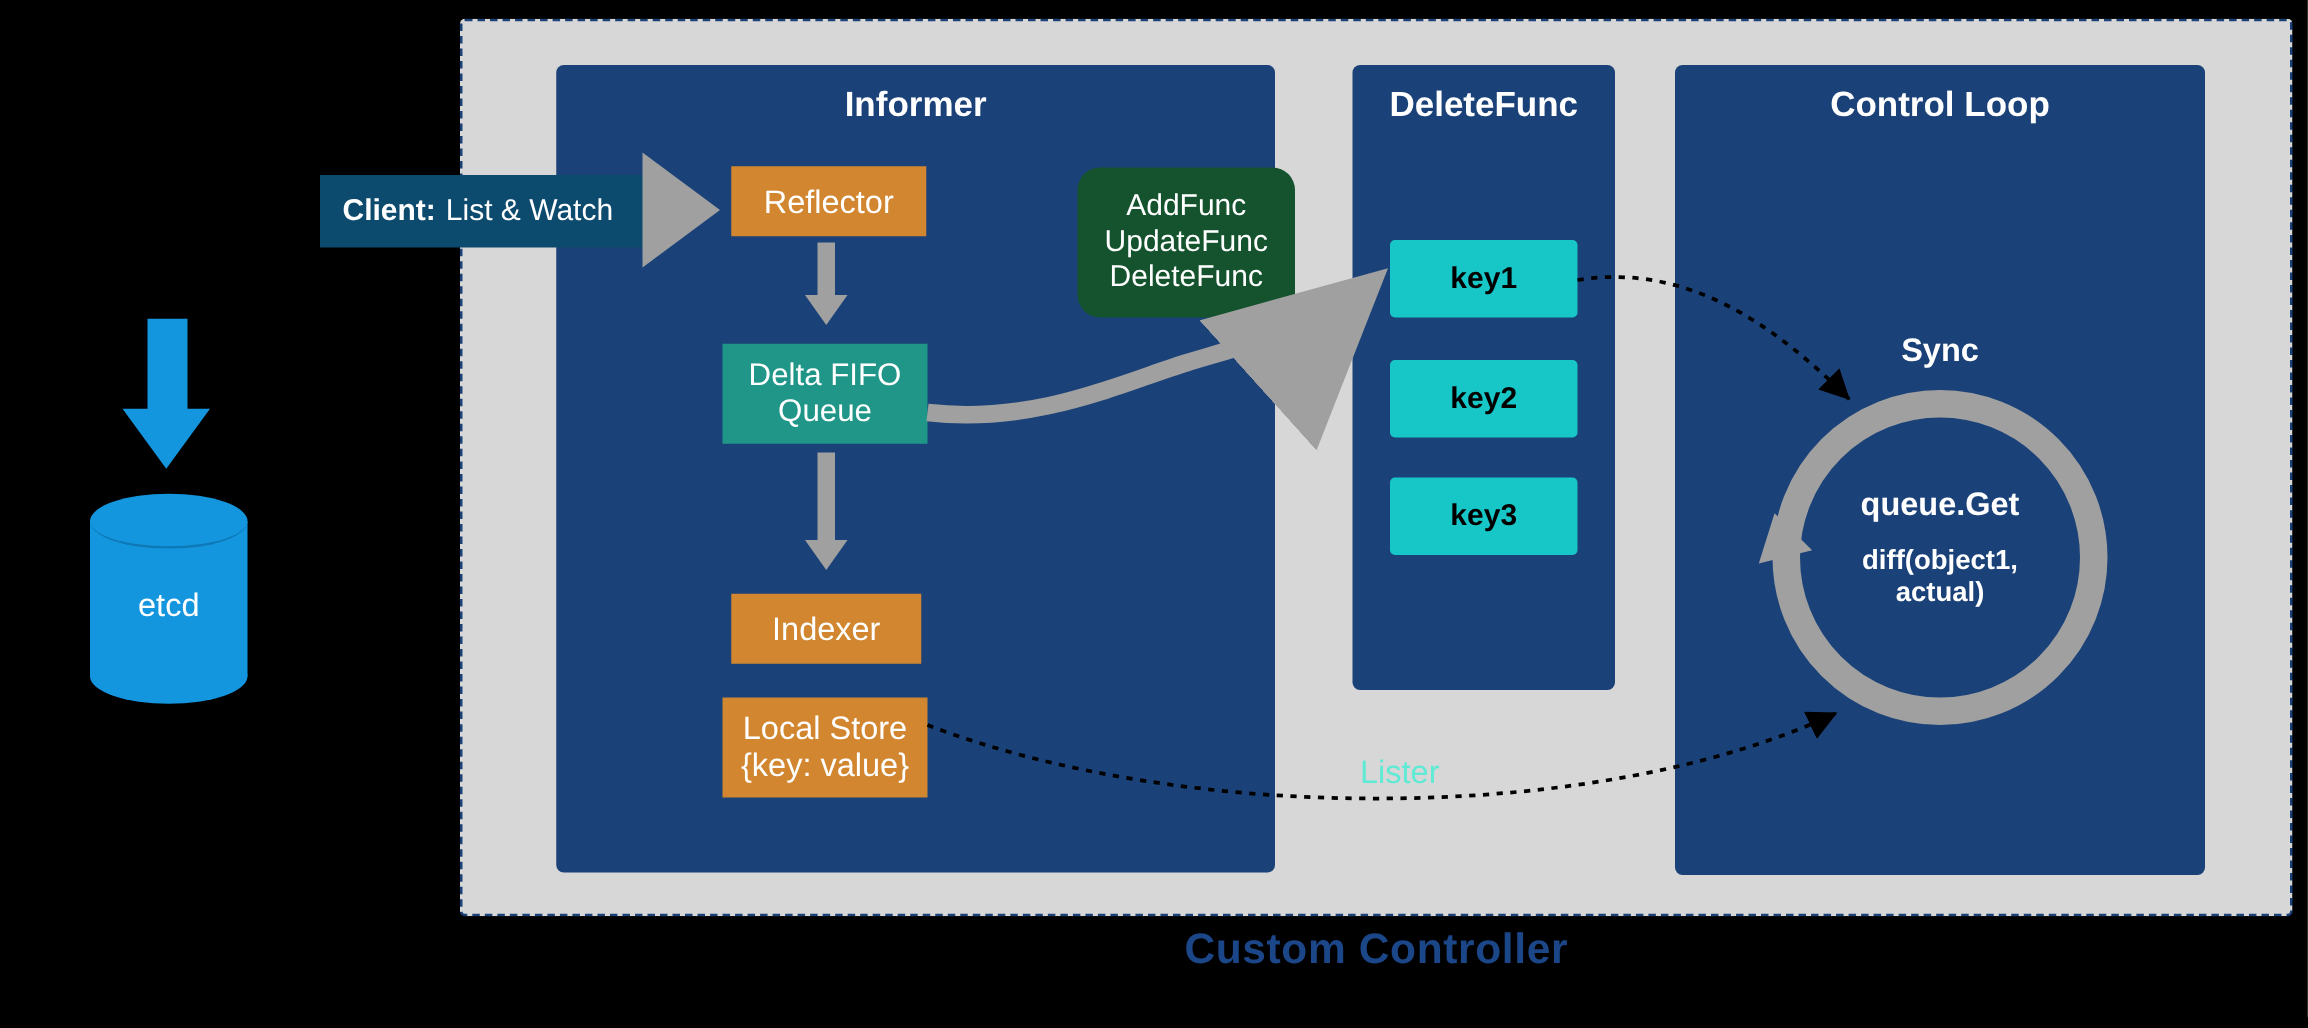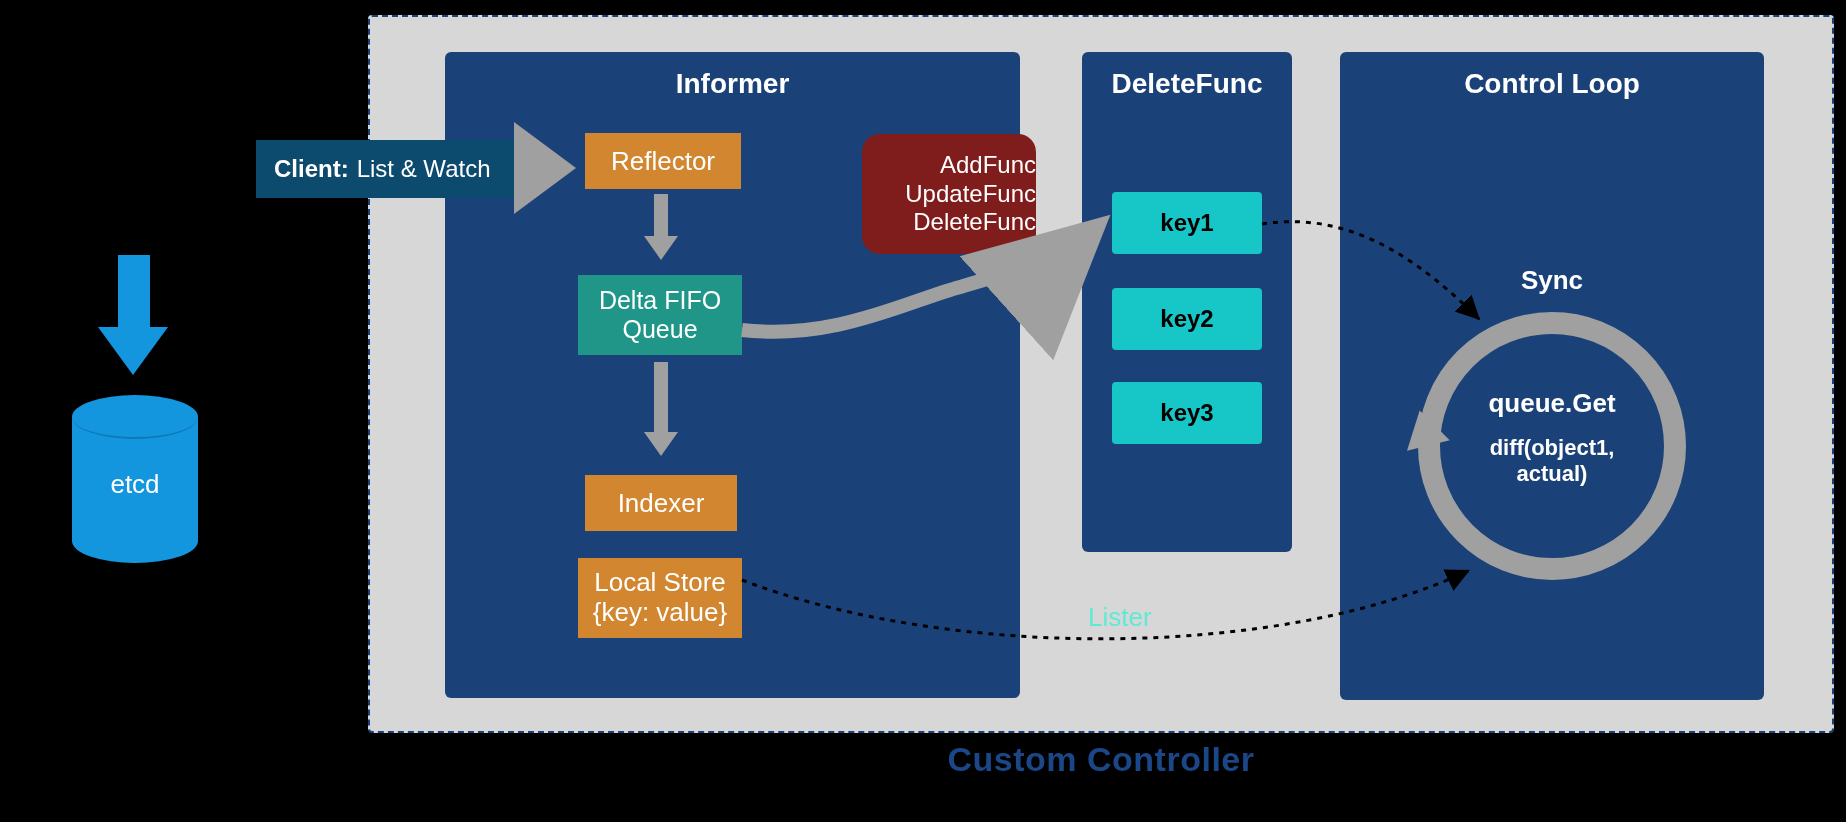--- a/index.html
+++ b/index.html
@@ -196,25 +196,25 @@
   }
   .arr1 { left: 654px; top: 194px; }
   .arr2 { left: 654px; top: 362px; height: 100px; }
   .arr2 .shaft { height: 74px; }
   .arr2 .head { top: 70px; }
   
   .funcbubble {
     position: absolute;
     left: 862px; top: 134px;
     width: 174px; height: 120px;
-    background: #7f1d1d;
+    background: #14532d;
     border-radius: 18px;
     color: #fff; font-size: 24px;
     display: flex; flex-direction: column;
-    align-items: flex-end; justify-content: center;
+    align-items: center; justify-content: center;
     line-height: 1.2;
   }
   
   .workqueue {
     left: 1082px; top: 52px;
     width: 210px; height: 500px;
   }
   .key {
     position: absolute;
     background: #17c7c7;

